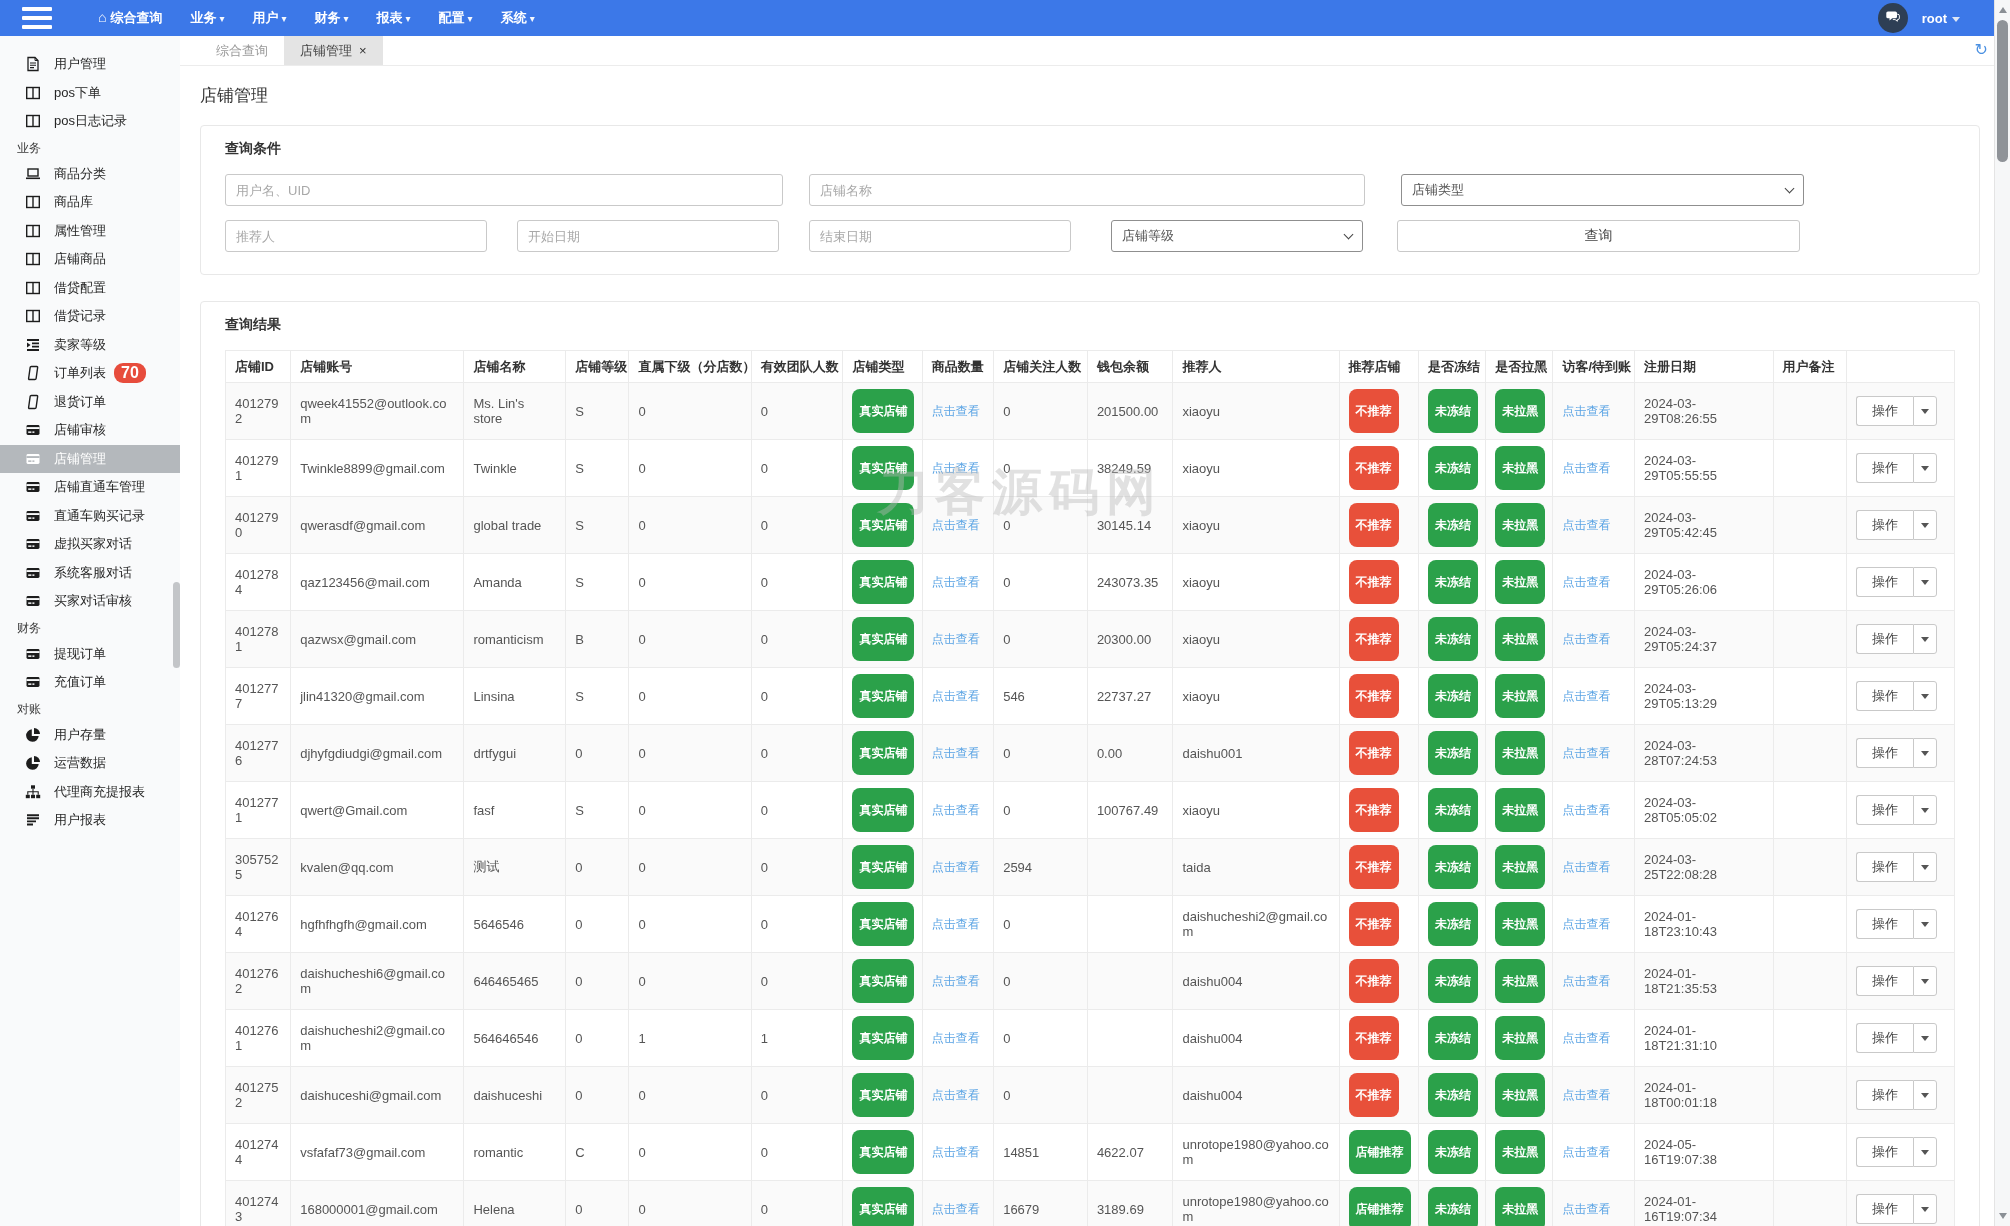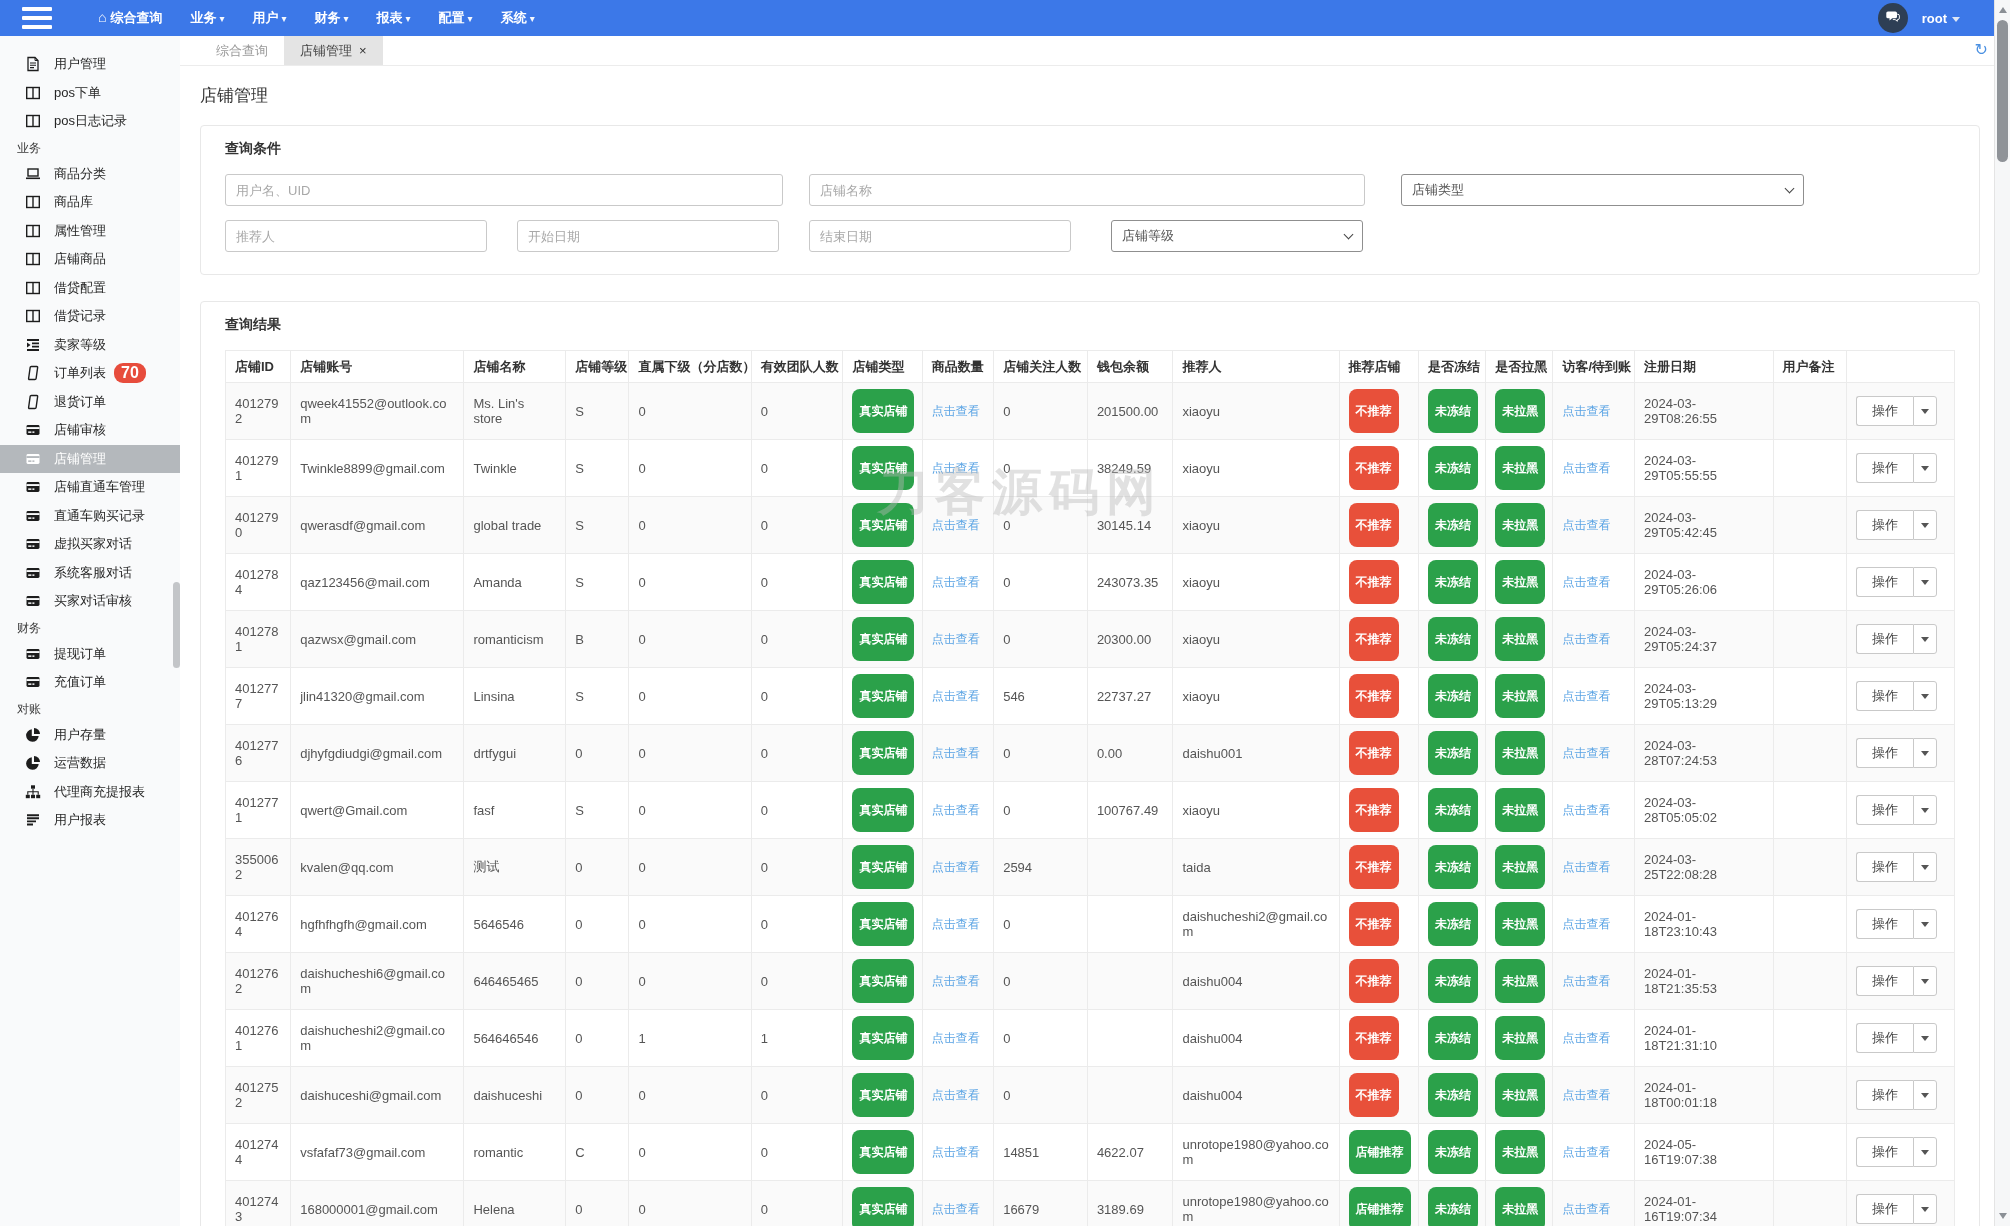--- a/index.html
+++ b/index.html
@@ -421,20 +421,21 @@
             </div>
           </div>
           <div class="filter-row">
             <input class="t-input w-ref" placeholder="推荐人" style="">
             <input class="t-input w-start" placeholder="开始日期" style="">
             <input class="t-input w-end" placeholder="结束日期" style="">
             <div class="fake-select w-level">
               <span>店铺等级</span>
               <span class="chev"></span>
             </div>
+            <button class="query-btn w-query">查询</button>
           </div>
         </div>
       </div>
 
       <div class="card">
         <div class="card-pad">
           <div class="panel-title">查询结果</div>
           <table class="results">
             <colgroup id="cols-holder">
                 <col style="width: 64px;">
@@ -673,21 +674,21 @@
                   <td>2024-03-28T05:05:02</td>
                   <td></td>
                   <td><span class="act-group">
                       <button class="act-main">操作</button>
                       <span class="act-caret">
                         <i></i>
                       </span>
                     </span></td>
                 </tr>
                 <tr>
-                  <td>3550062</td>
+                  <td>3057525</td>
                   <td>kvalen@qq.com</td>
                   <td>测试</td>
                   <td>0</td>
                   <td>0</td>
                   <td>0</td>
                   <td><span class="badge green">真实店铺</span></td>
                   <td><span class="view-link">点击查看</span></td>
                   <td>2594</td>
                   <td></td>
                   <td>taida</td>

